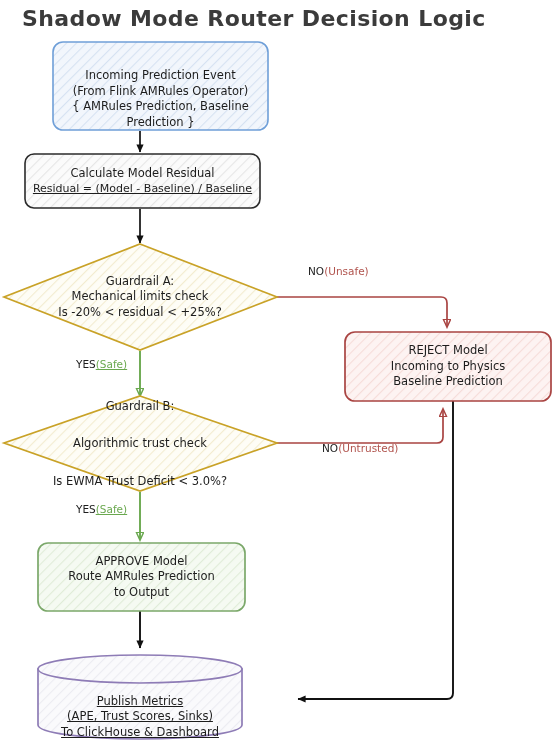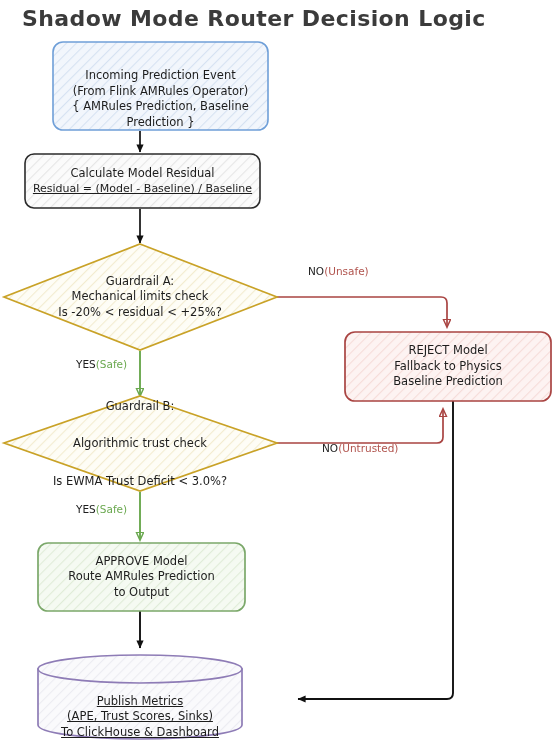--- a/index.html
+++ b/index.html
@@ -55,21 +55,21 @@
   .edge-label {
     position: absolute;
     display: flex;
     align-items: center;
     text-align: center;
     font-size: 10.5px;
     line-height: 14px;
     font-family: "DejaVu Sans", sans-serif;
   }
   .edge-label .primary { color: #1d1d1d; }
-  .edge-label .sub-yes { color: #6aa84f; }
+  .edge-label .sub-yes { color: #6aa84f; text-decoration: underline; }
   .edge-label .sub-no  { color: #b1544e; }
 </style>
 </head>
 <body>
 
 <div id="canvas">
 
   <div class="diagram-title">Shadow Mode Router Decision Logic</div>
 
   <svg id="flow-svg" viewBox="0 0 557 747" xmlns="http://www.w3.org/2000/svg">
@@ -163,21 +163,21 @@
   </div>
 
   <div class="node-label" style="left:18px; top:414px; width:244px; height:60px;gap:22px;">
     <span class="ln">Guardrail B:</span>
     <span class="ln">Algorithmic trust check</span>
     <span class="ln">Is EWMA Trust Deficit &lt; 3.0%?</span>
   </div>
 
   <div class="node-label" style="left:345px; top:332px; width:206px; height:69px;">
     <span class="ln">REJECT Model</span>
-    <span class="ln">Fallback to Physics</span>
+    <span class="ln">Incoming to Physics</span>
     <span class="ln">Baseline Prediction</span>
   </div>
 
   <div class="node-label" style="left:38px; top:543px; width:207px; height:68px;">
     <span class="ln">APPROVE Model</span>
     <span class="ln">Route AMRules Prediction</span>
     <span class="ln">to Output</span>
   </div>
 
   <div class="node-label" style="left:34px; top:689px; width:212px; height:56px;text-decoration:underline;">

